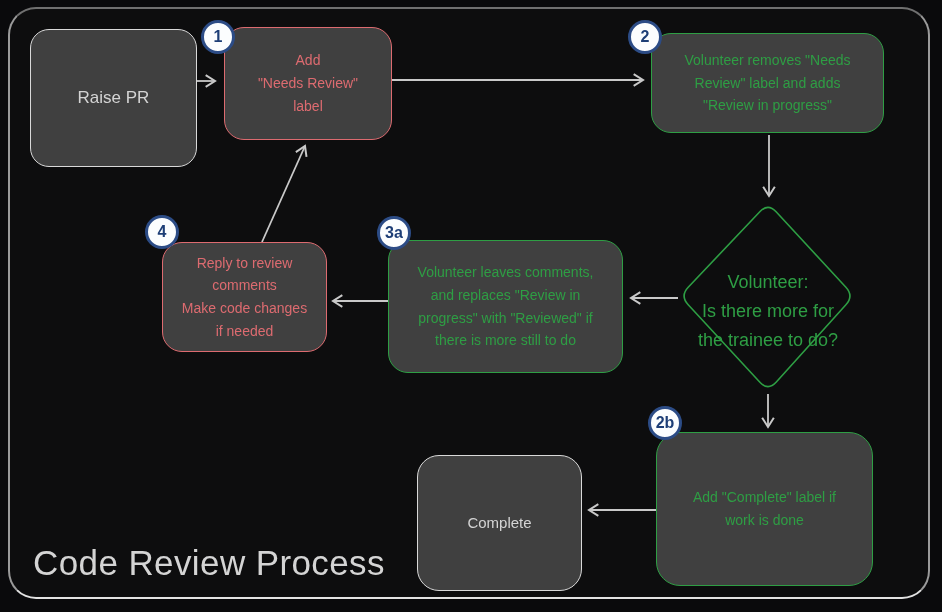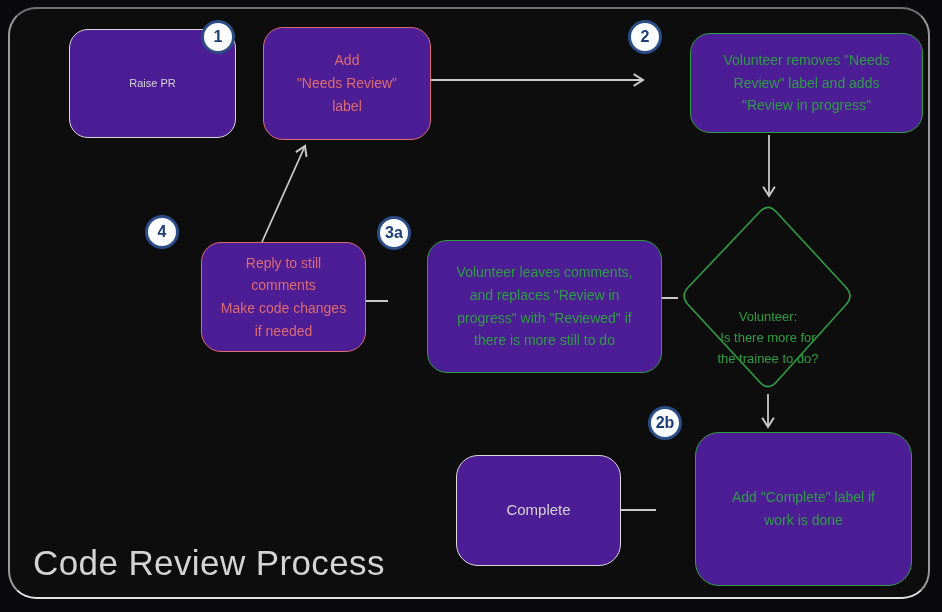--- a/index.html
+++ b/index.html
@@ -11,35 +11,35 @@
   .frame{
     position:absolute;left:8px;top:7px;width:922px;height:592px;
     box-sizing:border-box;border:2px solid #9a9a9a;border-radius:28px;
     border-top-color:#707070;border-bottom-color:#e2e2e2;
     background:#0d0d0e;
   }
   svg.overlay{position:absolute;left:0;top:0;pointer-events:none;}
   .node{
     position:absolute;display:flex;align-items:center;justify-content:center;
     text-align:center;white-space:pre-line;box-sizing:border-box;
-    background:#4c1d95;line-height:1.62;margin-left:39px;
+    background:#404040;line-height:1.62;
   }
   .node.white{border:1.5px solid #d9d9d9;color:var(--text-white,#d4d4d4);}
   .node.red{border:1.5px solid var(--red,#dd6b70);color:var(--red,#dd6b70);}
   .node.green{border:1.5px solid var(--green,#2e9e44);color:var(--green,#2e9e44);}
-  .n-raise{left:30px;top:29px;width:167px;height:109px;border-radius:19px;font-size:11px;}
+  .n-raise{left:30px;top:29px;width:167px;height:138px;border-radius:19px;font-size:17px;}
   .n-add-needs{left:224px;top:27px;width:168px;height:113px;border-radius:20px;font-size:14px;}
   .n-removes{left:651px;top:33px;width:233px;height:100px;border-radius:20px;font-size:14px;}
   .n-leaves{left:388px;top:240px;width:235px;height:133px;border-radius:20px;font-size:14px;}
   .n-reply{left:162px;top:242px;width:165px;height:110px;border-radius:20px;font-size:14px;}
   .n-3b{left:656px;top:432px;width:217px;height:154px;border-radius:24px;font-size:14px;}
-  .n-complete{left:417px;top:455px;width:165px;height:111px;border-radius:22px;font-size:15px;}
+  .n-complete{left:417px;top:455px;width:165px;height:136px;border-radius:22px;font-size:15px;}
   .diamond-label{
     position:absolute;left:683px;top:268px;width:170px;text-align:center;
-    color:var(--green,#2e9e44);font-size:13px;line-height:1.6;white-space:pre-line;margin-top:39px;
+    color:var(--green,#2e9e44);font-size:18px;line-height:1.6;white-space:pre-line;
   }
   .badge{
     position:absolute;width:34px;height:34px;box-sizing:border-box;border-radius:50%;
     background:#fbfdfe;border:3.5px solid var(--badge-border,#2c4c86);
     color:var(--badge-text,#1d3e76);
     display:flex;align-items:center;justify-content:center;
     font-size:16px;font-weight:700;z-index:5;
   }
   .b1{left:201px;top:20px;}
   .b2{left:628px;top:20px;}
@@ -94,21 +94,21 @@
 the trainee to do?</div>
 
 <div class="node green n-leaves">
   <span>Volunteer leaves comments,
 and replaces "Review in
 progress" with "Reviewed" if
 there is more still to do</span>
 </div>
 
 <div class="node red n-reply">
-  <span>Reply to still
+  <span>Reply to review
 comments
 Make code changes
 if needed</span>
 </div>
 
 <div class="node green n-3b">
   <span>Add "Complete" label if
 work is done</span>
 </div>
 

